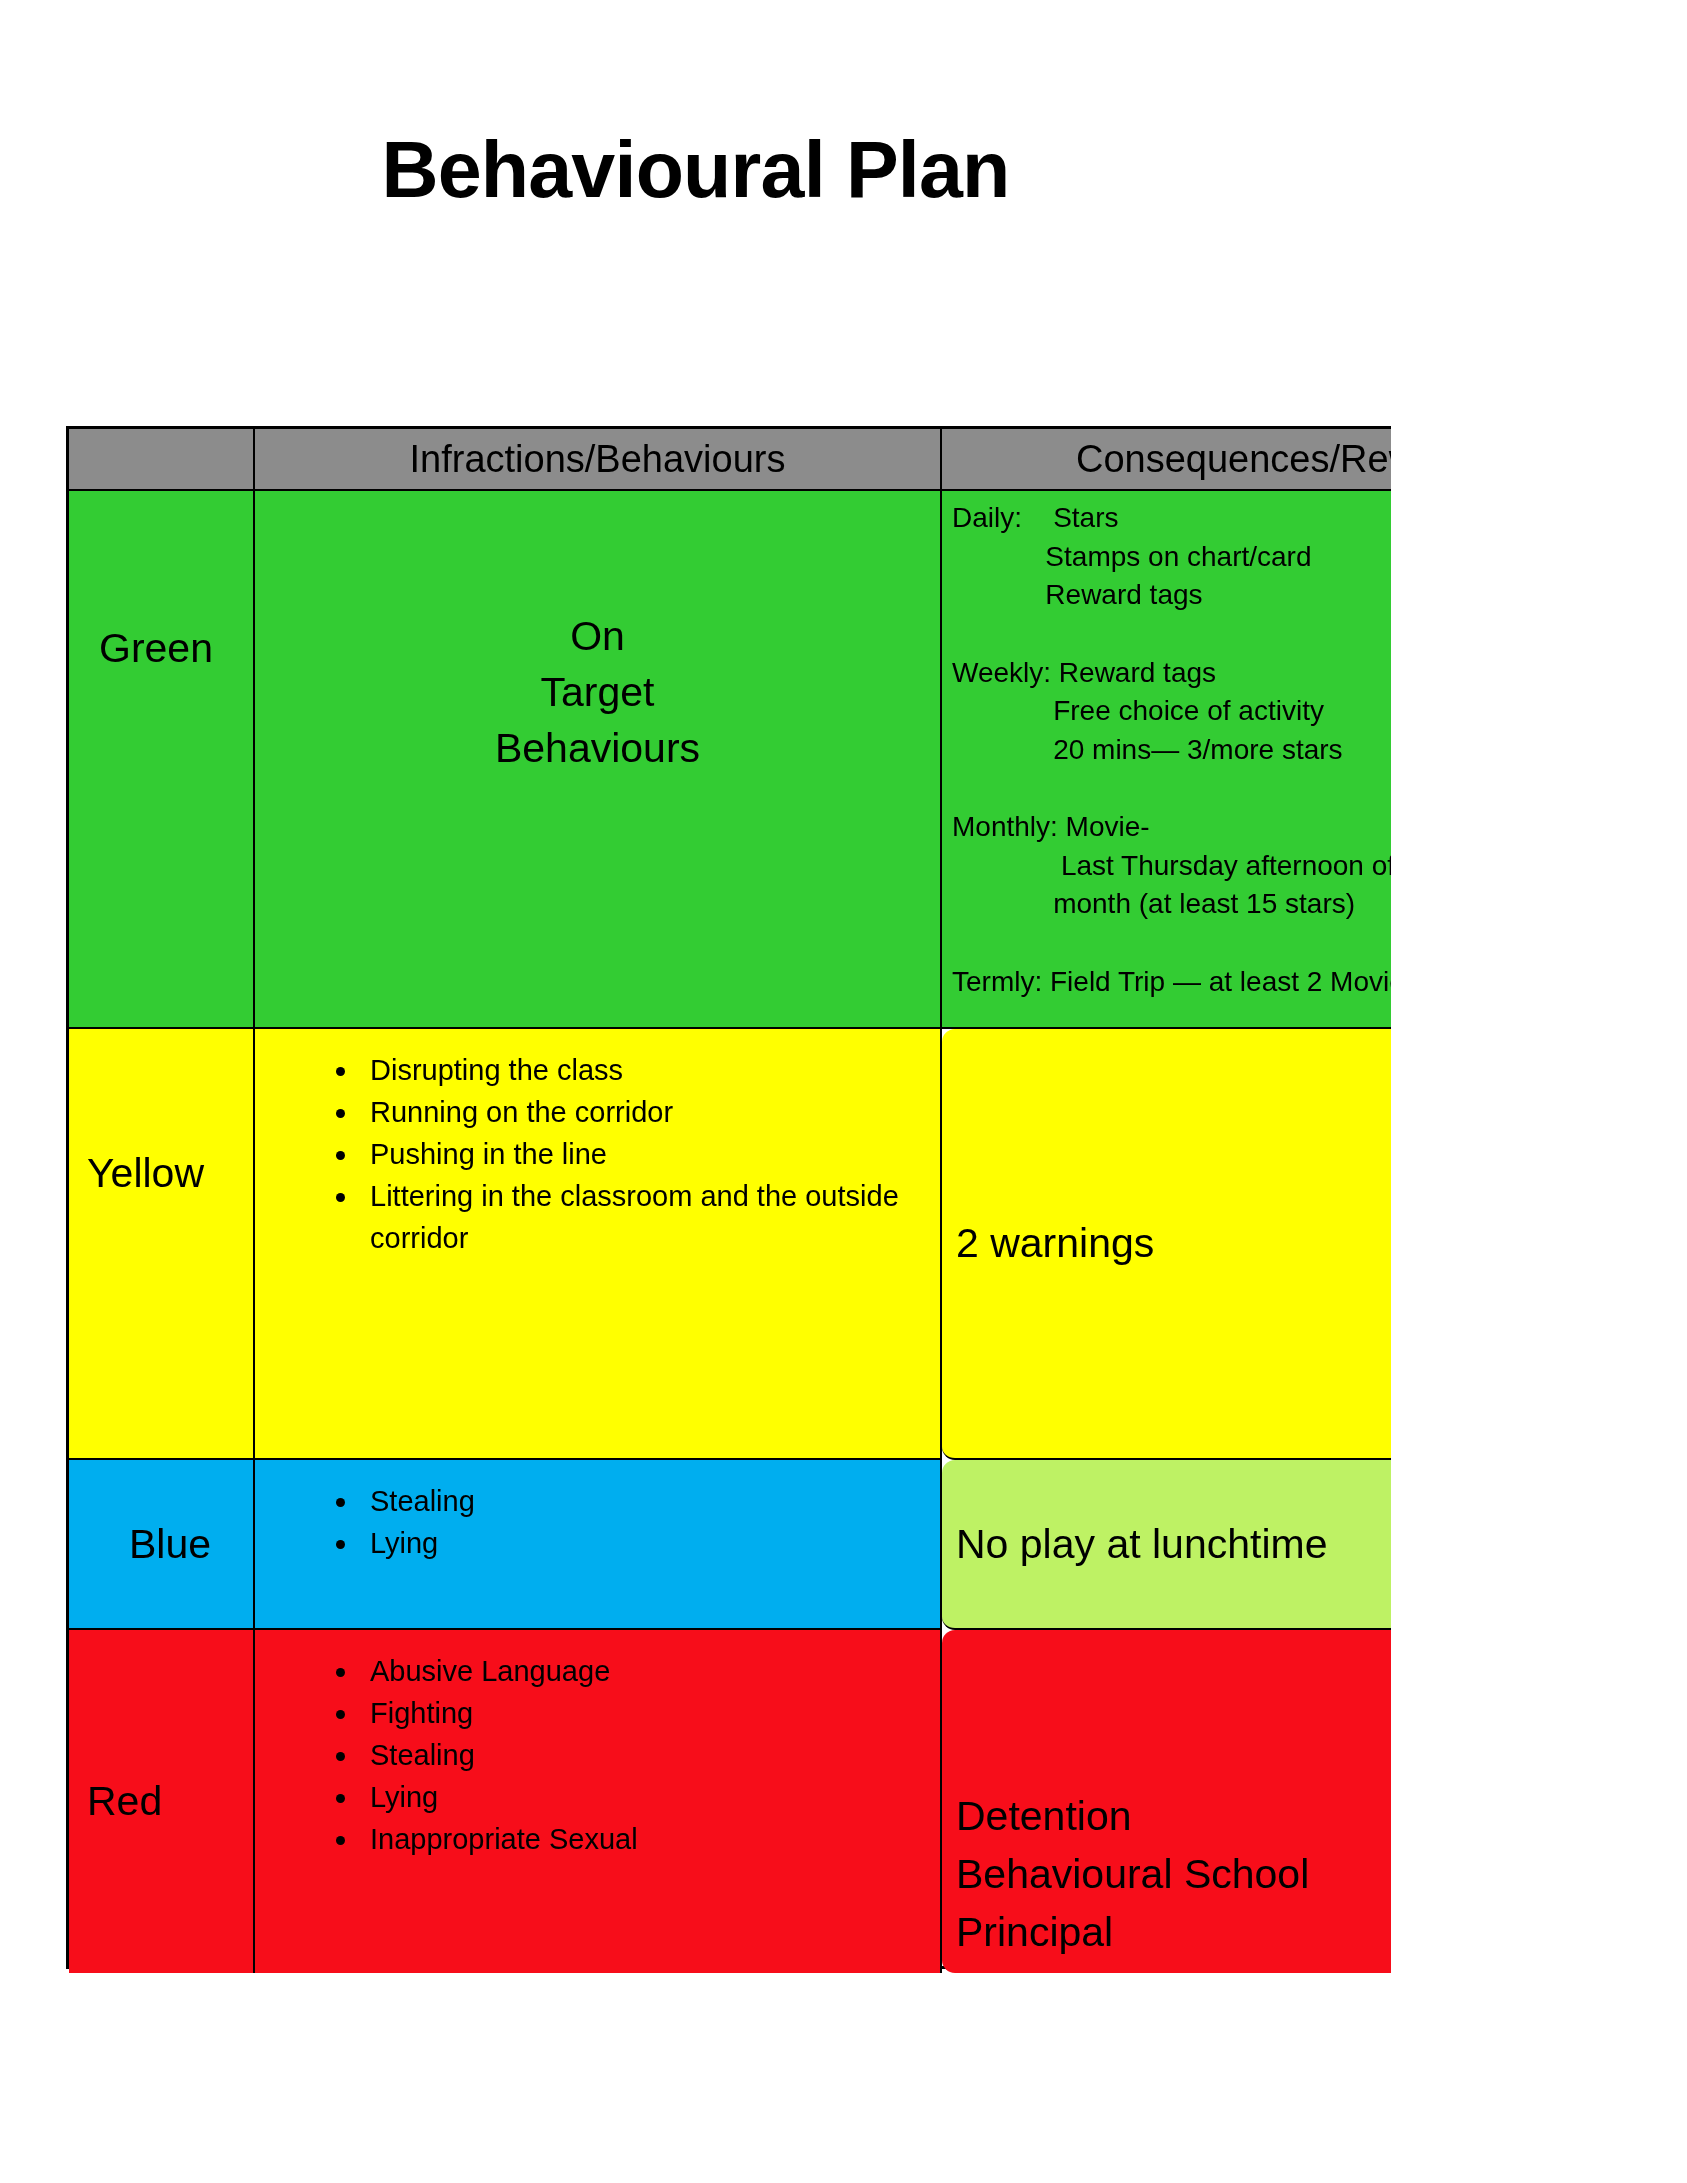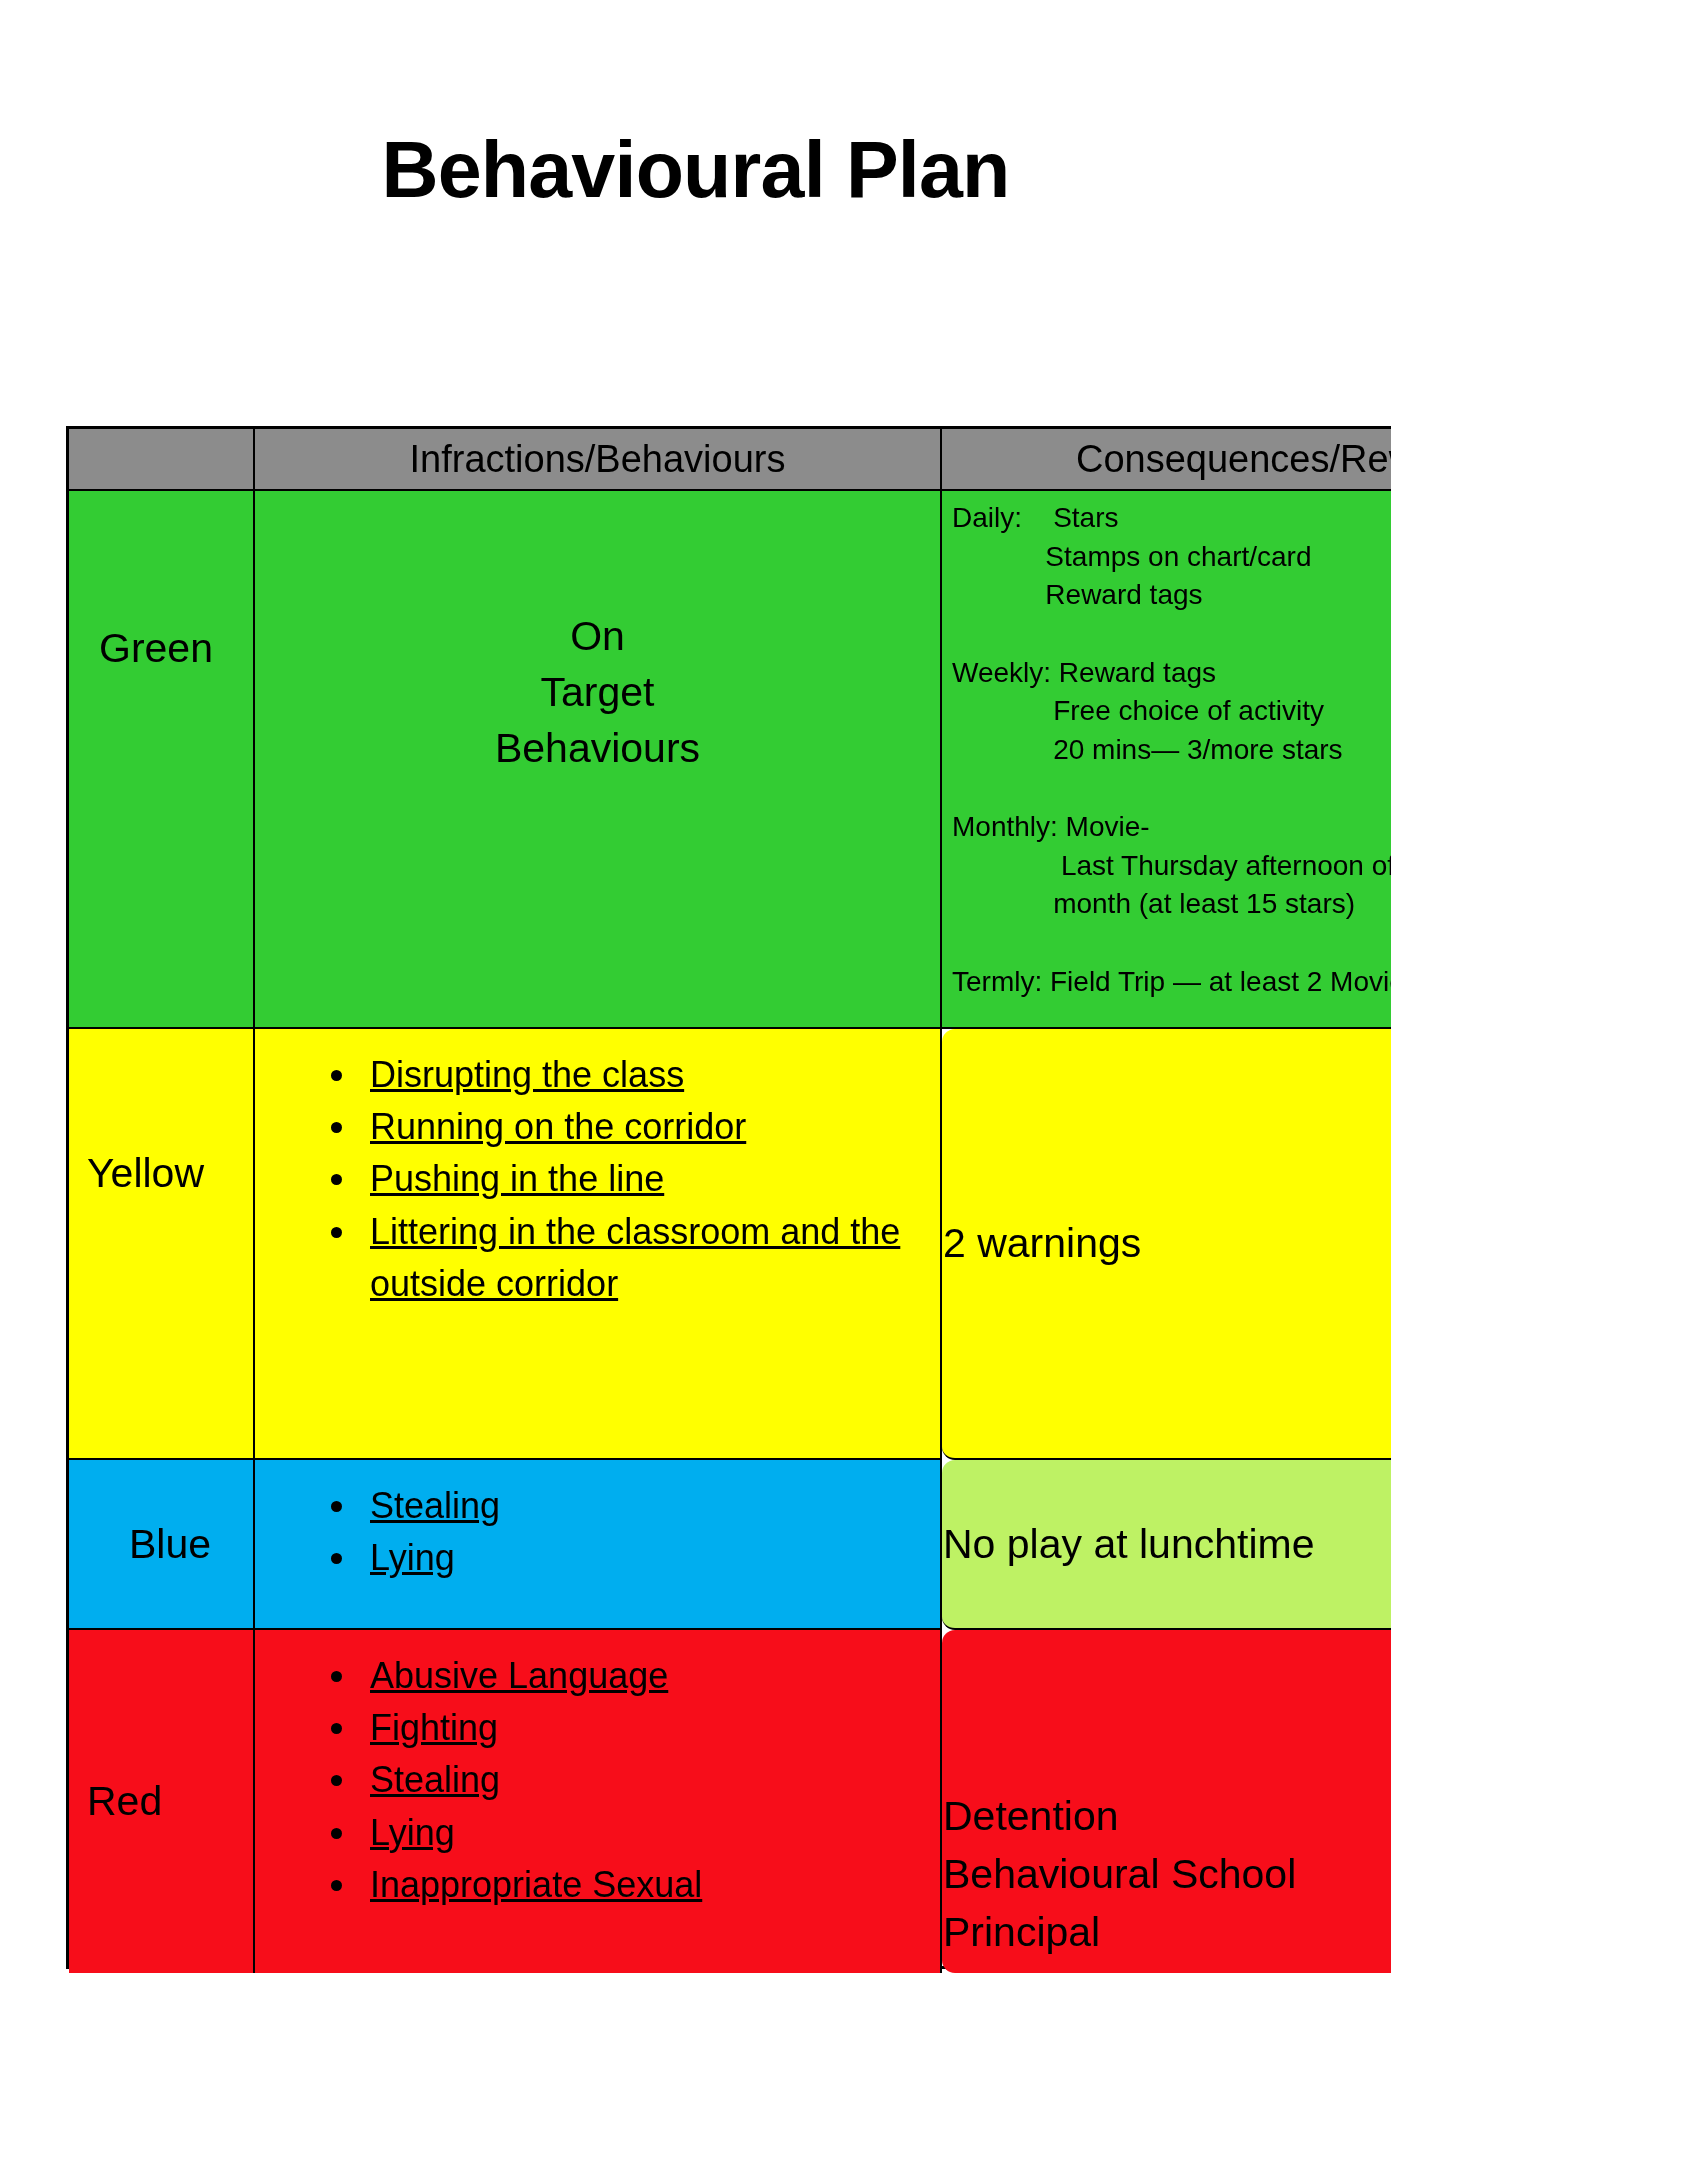--- a/index.html
+++ b/index.html
@@ -60,34 +60,33 @@
     align-items: center;
     text-align: center;
     font-size: 41px;
     line-height: 1.36;
   }
   .center-text-cell.shift-up { padding-bottom: 132px; }
   .bullets-cell { justify-content: flex-start; padding-top: 20px; }
   .bullets-cell ul {
     margin: 0;
     padding-left: 105px;
-    font-size: 36px;
+    font-size: 29px;
     line-height: 1.45;
-    text-decoration: underline;
   }
   .bullets-cell li { padding-left: 10px; }
   .rewards-cell {
     justify-content: flex-start;
     padding: 8.2px 5px 0 10px;
     font-size: 28px;
     line-height: 1.38;
     white-space: pre-wrap;
   }
   .consequence-cell {
-    padding-left: 1px;
+    padding-left: 14px;
     font-size: 41px;
     line-height: 1.42;
     justify-content: center;
     white-space: pre-line;
     border-radius: 13px;
   }
   .consequence-cell.align-bottom { justify-content: flex-end; padding-bottom: 11.5px; }
 </style>
 </head>
 <body>

